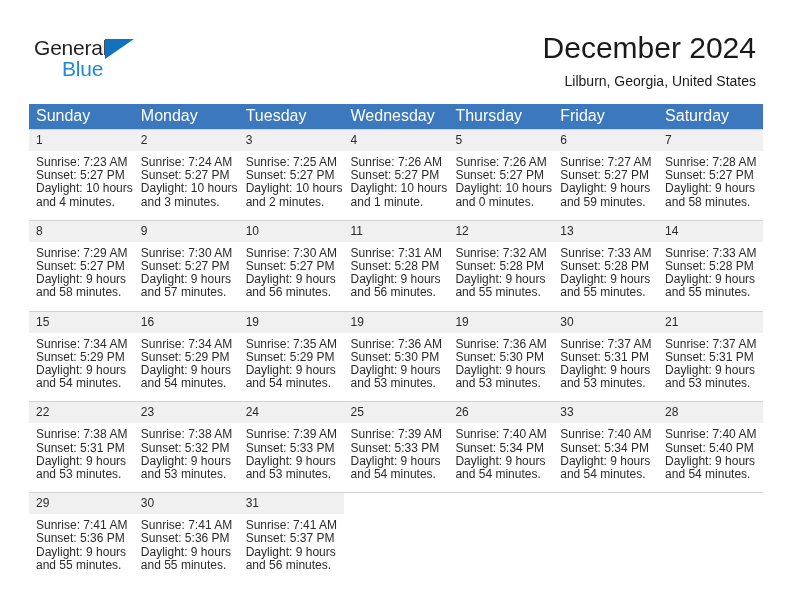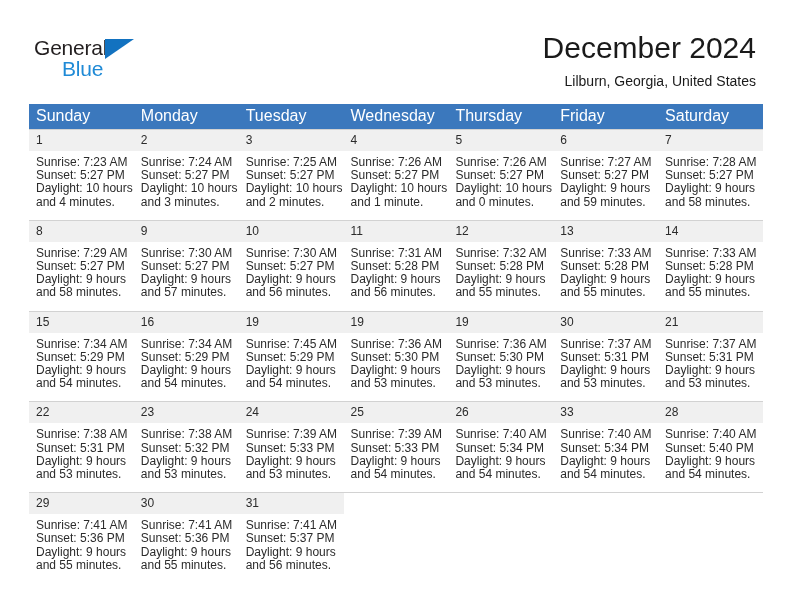--- a/index.html
+++ b/index.html
@@ -331,21 +331,21 @@
               <div class="info">
                 <div>Sunrise: 7:34 AM</div>
                 <div>Sunset: 5:29 PM</div>
                 <div>Daylight: 9 hours</div>
                 <div>and 54 minutes.</div>
               </div>
             </td>
             <td class="cell">
               <div class="daynum">19</div>
               <div class="info">
-                <div>Sunrise: 7:45 AM</div>
+                <div>Sunrise: 7:35 AM</div>
                 <div>Sunset: 5:29 PM</div>
                 <div>Daylight: 9 hours</div>
                 <div>and 54 minutes.</div>
               </div>
             </td>
             <td class="cell">
               <div class="daynum">19</div>
               <div class="info">
                 <div>Sunrise: 7:36 AM</div>
                 <div>Sunset: 5:30 PM</div>

